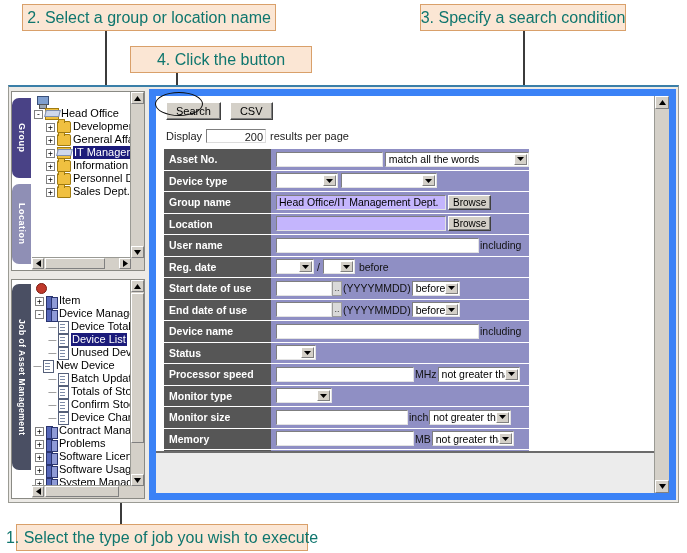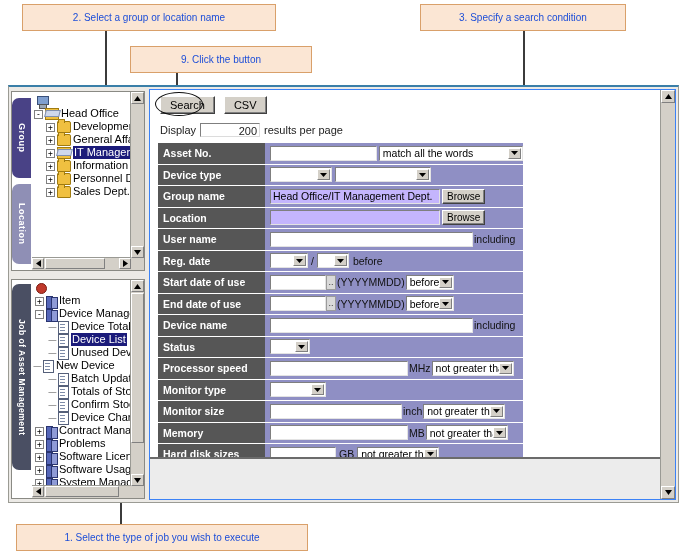--- a/index.html
+++ b/index.html
@@ -9,22 +9,22 @@
     font-family:"Liberation Sans","DejaVu Sans",sans-serif;
     font-size:11px;color:#000;
     position:relative;overflow:hidden;
   }
 
   
   .callout{
     position:absolute;
     background:#fbe6d4;
     border:1px solid #d9a06a;
-    color:#1d4ed8;
-    font-size:10px;
+    color:#0f766e;
+    font-size:16px;
     display:flex;align-items:center;justify-content:center;
     padding:0 10px;
     white-space:nowrap;
     box-sizing:border-box;
   }
   .leader{position:absolute;background:#3b3b3b;width:2px;}
   .leaderdot{position:absolute;width:7px;height:7px;border-radius:50%;background:#1a1a1a;}
 
   
   #app-window{
@@ -94,21 +94,21 @@
   
   .sb-v{position:absolute;right:0;top:0;width:13px;bottom:12px;background:#d4d0c8;border-left:1px solid #9a9a94;}
   .sb-h{position:absolute;left:20px;right:13px;bottom:0;height:12px;background:#d4d0c8;border-top:1px solid #9a9a94;}
   .sb-corner{position:absolute;right:0;bottom:0;width:13px;height:12px;background:#d4d0c8;}
   .sb-btn{position:absolute;background:#d4d0c8;border:1px solid #fff;border-right-color:#808080;border-bottom-color:#808080;box-sizing:border-box;display:flex;align-items:center;justify-content:center;font-size:6px;color:#000;}
   .sb-thumb{position:absolute;background:#d4d0c8;border:1px solid #fff;border-right-color:#808080;border-bottom-color:#808080;box-sizing:border-box;}
 
   
   #content-pane{
     position:absolute;left:140px;top:2px;right:2px;bottom:2px;
-    background:#ffffff;border:1px solid #3b82f6;box-sizing:border-box;overflow:hidden;
+    background:#ffffff;border:7px solid #3b82f6;box-sizing:border-box;overflow:hidden;
   }
   #content-scroll{position:absolute;left:0;top:0;right:14px;bottom:0;overflow:hidden;background:#fff;}
   #content-inner{position:absolute;left:0;top:0;right:0;bottom:0;}
 
   .btnrow{position:absolute;left:10px;top:6px;}
   .winbtn{
     display:inline-block;background:#d4d0c8;color:#000;
     border:1px solid #fff;border-right-color:#404040;border-bottom-color:#404040;
     box-shadow:inset -1px -1px 0 #808080;
     font-size:11px;padding:2px 9px;margin-right:6px;box-sizing:border-box;
@@ -179,21 +179,21 @@
 <div class="leaderdot" style="left:102px;top:119px;"></div>
 <div class="leader" style="left:105px;top:103px;height:20px;"></div>
 
 <div class="callout" style="left:420px;top:4px;width:206px;height:27px;">
   <span>3. Specify a search condition</span>
 </div>
 <div class="leader" style="left:523px;top:31px;height:135px;"></div>
 <div class="leaderdot" style="left:520px;top:163px;"></div>
 
 <div class="callout" style="left:130px;top:46px;width:182px;height:27px;">
-  <span>9. Click the button</span>
+  <span>4. Click the button</span>
 </div>
 <div class="leader" style="left:176px;top:73px;height:22px;"></div>
 
 <div class="callout" style="left:8px;top:524px;width:292px;height:27px;margin-left:8px;">
   <span>1. Select the type of job you wish to execute</span>
 </div>
 <div class="leader" style="left:120px;top:386px;height:138px;"></div>
 <div class="leaderdot" style="left:117px;top:383px;"></div>
 
 <div id="app-window">

